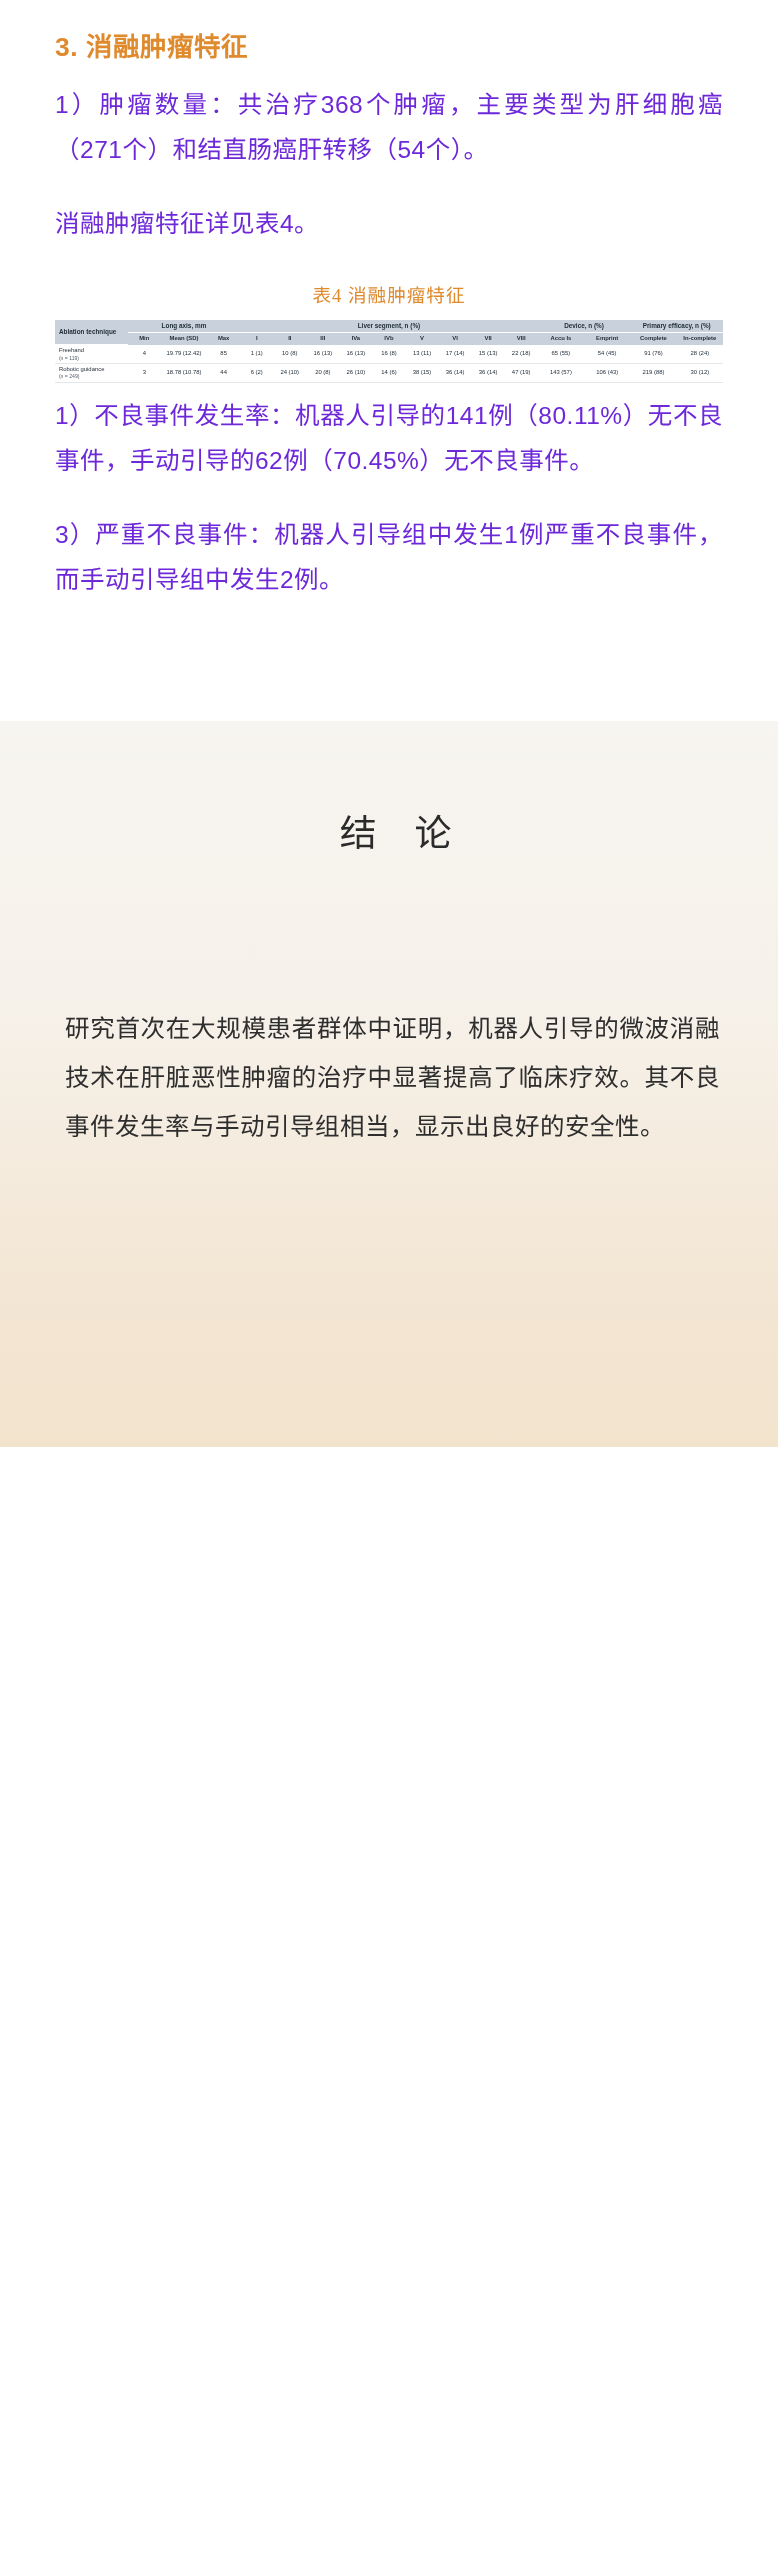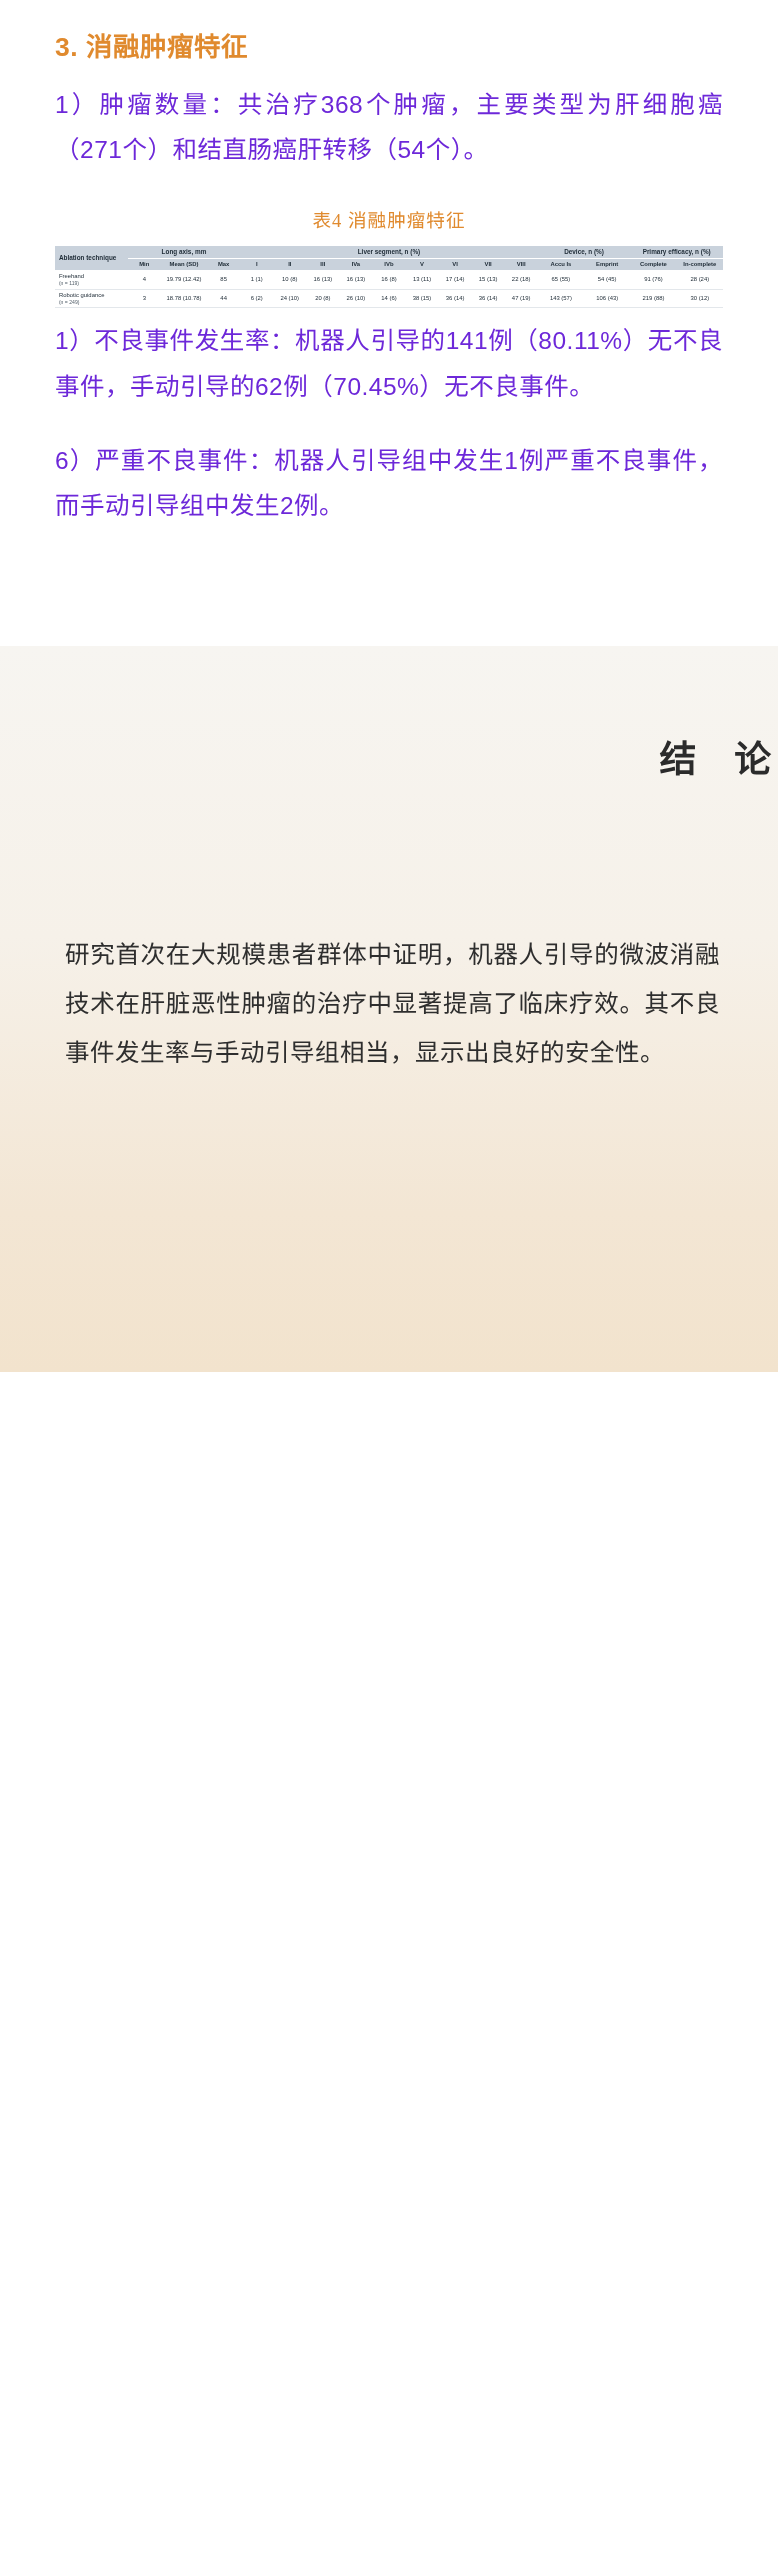--- a/index.html
+++ b/index.html
@@ -113,23 +113,23 @@
   
   .conclusion {
     margin-top: 118px;
     width: 785px;
     min-height: 726px;
     background: linear-gradient(180deg, #f7f5f1 0%, #f6f1e9 40%, #f3e6d4 78%, #f2e3cd 100%);
     padding: 57px 0 88px 0;
     box-sizing: border-box;
   }
   .conclusion-title {
-    text-align: right;
+    text-align: center;
     font-size: 37px;
-    font-weight: bold;
+    font-weight: normal;
     letter-spacing: 13.7px;
     color: #2b2b2b;
     padding-left: 20px;
     margin: 25.5px 0 0 0;
   }
   .conclusion-body {
     margin: 147px 65px 0 65px;
     font-size: 24.5px;
     line-height: 2.0;
     letter-spacing: 0.5px;
@@ -143,20 +143,21 @@
 
 <div class="page">
 
   <div class="content">
 
     <h2 class="section-heading" id="sec-ablation-heading">3. 消融肿瘤特征</h2>
 
     <p class="para">1）肿瘤数量：共治疗368个肿瘤，主要类型为肝细胞癌（271个）和结直肠癌肝转移（54个）。</p>
 
 
+    <p class="para nogap">消融肿瘤特征详见表4。</p>
 
     <div class="table-caption">表4 消融肿瘤特征</div>
 
     <div class="table-wrap">
       <table class="journal">
         <colgroup>
           <col style="width:11%">
           <col style="width:5%">
             <col style="width:7%">
             <col style="width:5%">
@@ -246,21 +247,21 @@
             <td>219 (88)</td>
             <td>30 (12)</td>
           </tr>
         </tbody>
       </table>
     </div>
 
 
     <p class="para">1）不良事件发生率：机器人引导的141例（80.11%）无不良事件，手动引导的62例（70.45%）无不良事件。</p>
 
-    <p class="para">6）严重不良事件：机器人引导组中发生1例严重不良事件，而手动引导组中发生2例。</p>
+    <p class="para">3）严重不良事件：机器人引导组中发生1例严重不良事件，而手动引导组中发生2例。</p>
 
   </div>
 
   <section class="conclusion">
     <h2 class="conclusion-title">结 论</h2>
     <p class="conclusion-body">研究首次在大规模患者群体中证明，机器人引导的微波消融技术在肝脏恶性肿瘤的治疗中显著提高了临床疗效。其不良事件发生率与手动引导组相当，显示出良好的安全性。</p>
   </section>
 
 </div>
 

